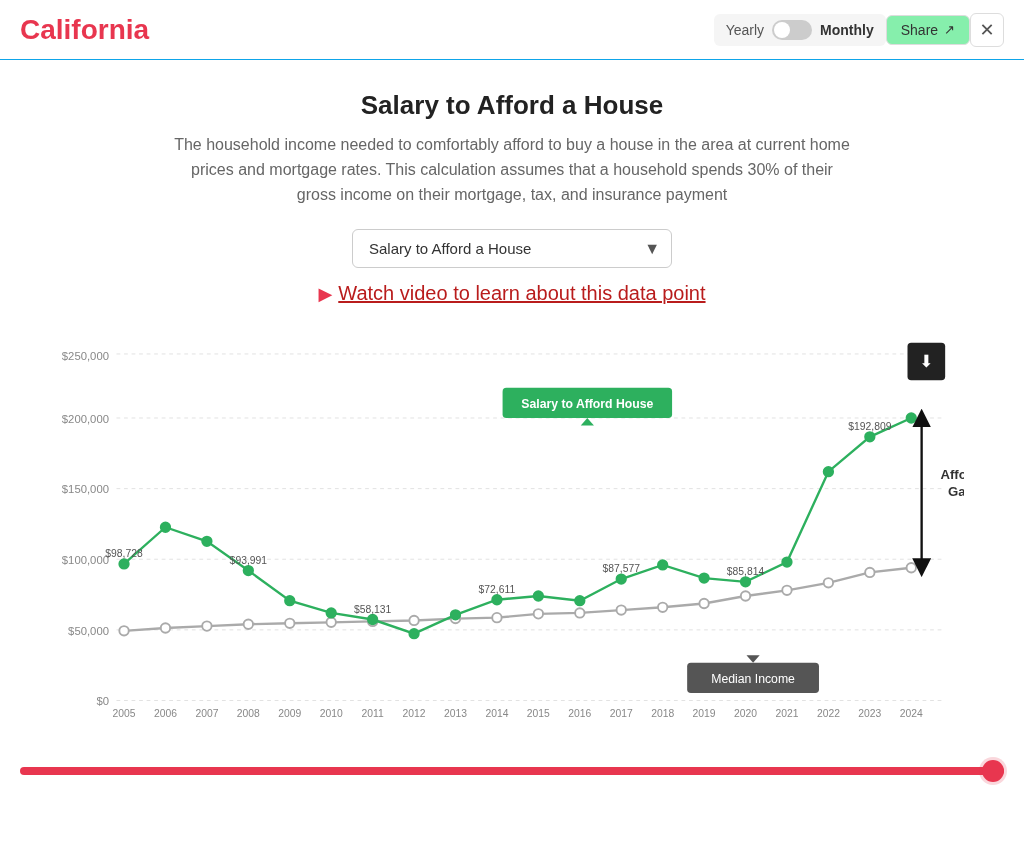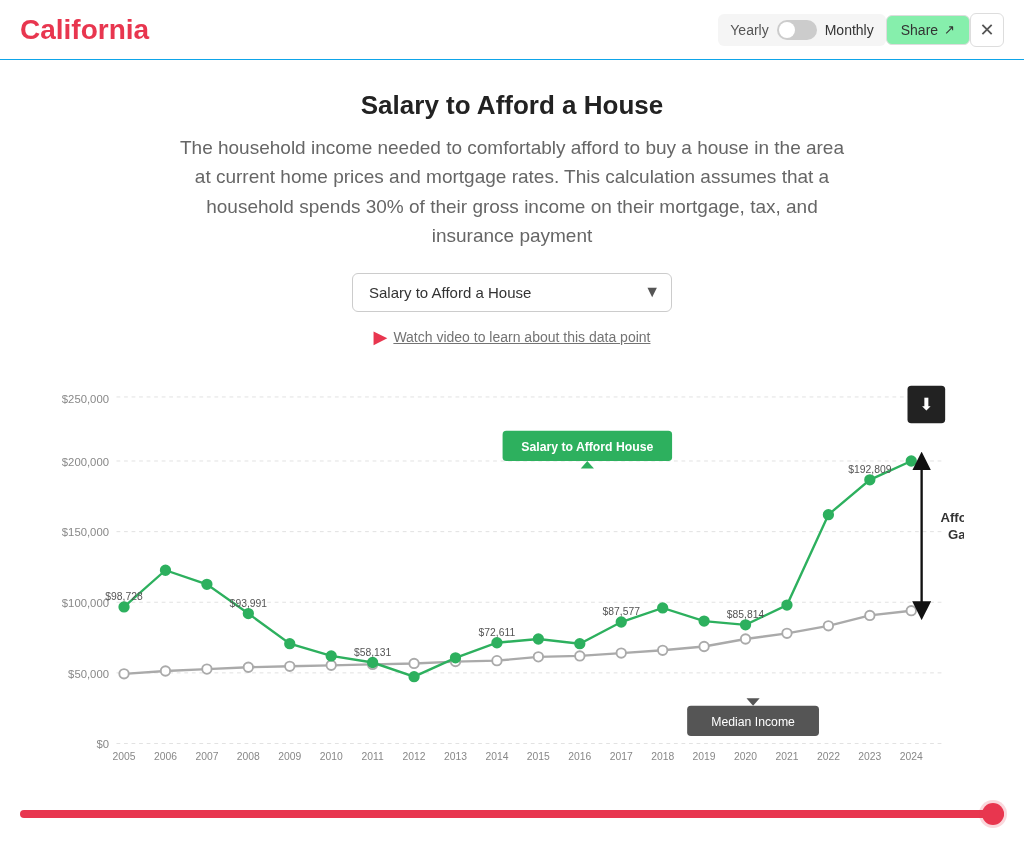--- a/index.html
+++ b/index.html
@@ -10,21 +10,21 @@
       display: flex; align-items: center; justify-content: space-between;
       padding: 12px 20px; border-bottom: 1px solid #0ea5e9; height: 60px;
     }
     .header-title { color: #e8364f; font-size: 28px; font-weight: 700; }
     .header-controls { display: flex; align-items: center; gap: 0; }
     .toggle-container {
       display: flex; align-items: center; gap: 8px;
       background: #f5f5f5; border-radius: 6px; padding: 6px 12px;
     }
     .toggle-label { font-size: 14px; color: #555; }
-    .toggle-label.active { color: #333; font-weight: 400; }
+    .toggle-label.active { color: #333; font-weight: 700; }
     .toggle-switch {
       width: 40px; height: 20px; background: #ccc; border-radius: 10px;
       position: relative; cursor: pointer;
     }
     .toggle-switch::after {
       content: ''; position: absolute; width: 16px; height: 16px;
       background: #fff; border-radius: 50%; top: 2px; left: 2px;
       transition: left 0.2s;
     }
     .share-btn {
@@ -34,38 +34,38 @@
     }
     .close-btn {
       width: 34px; height: 34px; display: flex; align-items: center; justify-content: center;
       border: 1px solid #ddd; border-radius: 6px; cursor: pointer; font-size: 18px; color: #555;
       background: #fff;
     }
 
     
     .main { padding: 30px 60px 10px; }
     .chart-title { text-align: center; font-size: 26px; font-weight: 600; color: #222; margin-bottom: 12px; }
-    .chart-description { text-align: center; font-size: 19px; color: #666; max-width: 680px; margin: 0 auto 22px; line-height: 1.55; }
+    .chart-description { text-align: center; font-size: 16px; color: #666; max-width: 680px; margin: 0 auto 22px; line-height: 1.55; }
 
     .dropdown-container { display: flex; justify-content: center; margin-bottom: 14px; }
     .dropdown-select {
       appearance: none; border: 1.5px solid #ccc; border-radius: 6px;
       padding: 10px 40px 10px 16px; font-size: 15px; color: #333;
       background: #fff; cursor: pointer; width: 320px;
       background-image: none; position: relative;
     }
     .dropdown-wrapper { position: relative; display: inline-block; }
     .dropdown-arrow {
       position: absolute; right: 12px; top: 50%; transform: translateY(-50%);
       pointer-events: none; font-size: 16px; color: #555;
     }
 
     .video-link { display: flex; align-items: center; justify-content: center; gap: 6px; margin-bottom: 16px; }
     .video-icon { color: #e8364f; font-size: 18px; }
-    .video-link a { color: #737373; font-size: 14px; text-decoration: underline; cursor: pointer; }
+    .video-link a { color: #b91c1c; font-size: 20px; text-decoration: underline; cursor: pointer; }
 
     
     .chart-area { position: relative; width: 100%; height: 420px; }
 
     
     .slider-container { padding: 10px 20px; }
     .range-slider {
       width: 100%; height: 6px; border-radius: 3px;
       background: linear-gradient(to right, #e8364f 0%, #e8364f 5%, #f08080 5%, #f08080 95%, #e8364f 95%, #e8364f 100%);
       appearance: none; outline: none; cursor: pointer;

